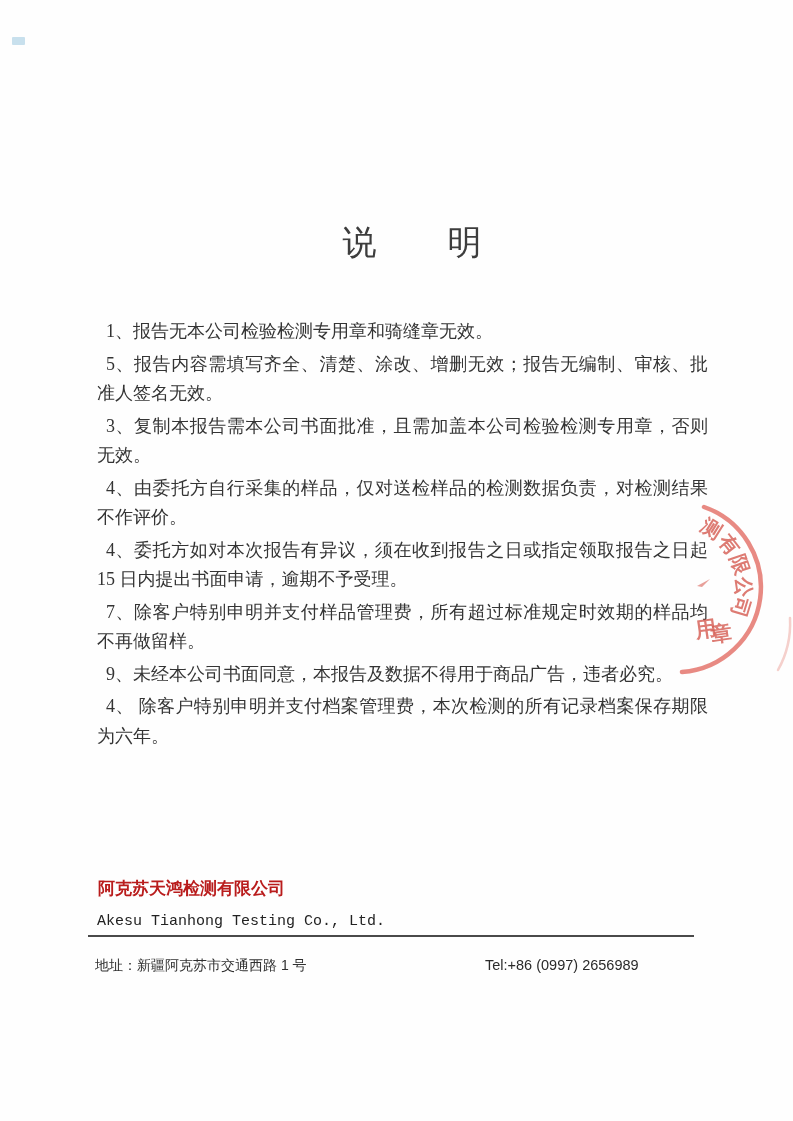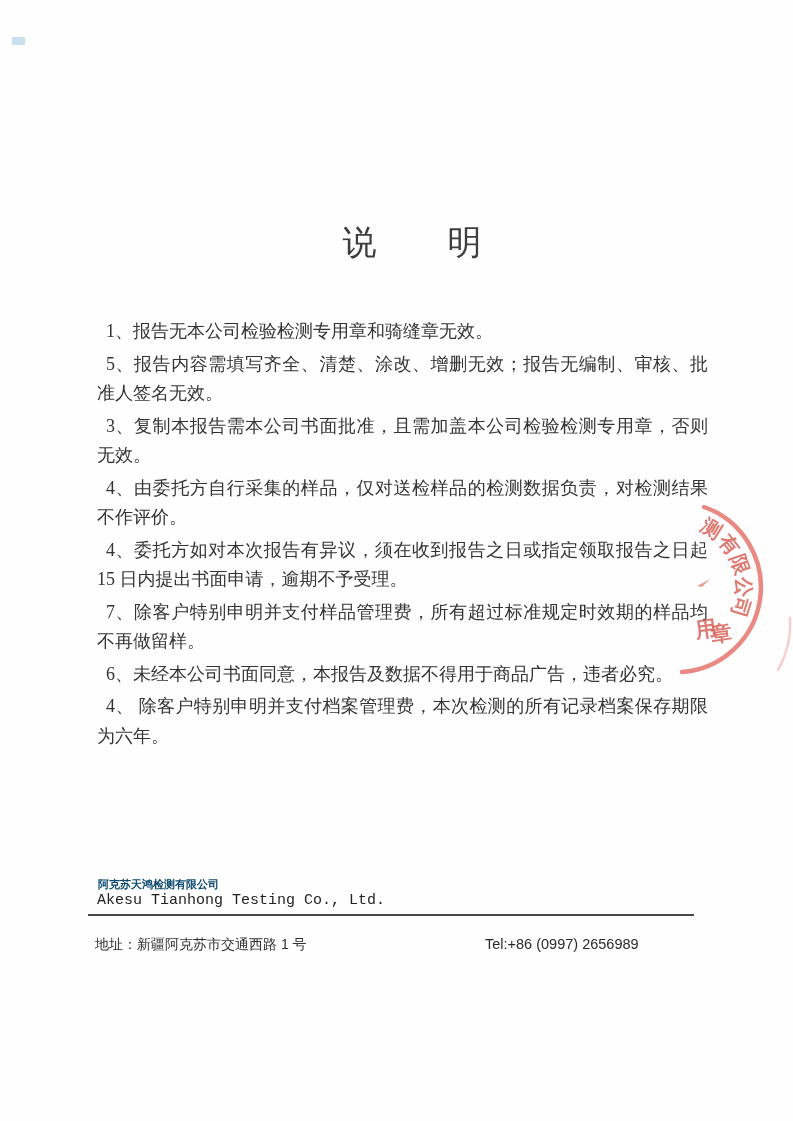--- a/index.html
+++ b/index.html
@@ -41,24 +41,24 @@
   .stamp .rim{stroke:#e4766d;stroke-width:4.5;fill:none;opacity:.85;stroke-linecap:round;}
   .stamp .rim-faint{stroke:#edaaa2;stroke-width:2.5;fill:none;opacity:.55;stroke-linecap:round;}
   .stamp .smudge{fill:#d96057;opacity:.6;}
   .footer{
     position:absolute;left:88px;top:877px;width:620px;
     color:#2b2b2b;
   }
   .co-cn{
     padding-left:10px;
     font-family:"Liberation Sans","DejaVu Sans",sans-serif;
-    font-weight:700;font-size:11px;color:#0c4a6e;
+    font-weight:700;font-size:17px;color:#b91c1c;
   }
   .co-en{
-    padding-left:9px;margin-top:0;
+    padding-left:9px;margin-top:13px;
     font-family:"Liberation Mono","DejaVu Sans Mono",monospace;
     font-size:15px;color:#222222;
   }
   .rule{height:2px;background:#4a4a4a;margin-top:5px;width:606px;}
   .addr-row{
     position:relative;margin-top:20px;padding-left:7px;
     font-family:"Liberation Sans","DejaVu Sans",sans-serif;
     font-size:14px;color:#303030;
   }
   .tel{
@@ -76,21 +76,21 @@
 
   <h1 class="title">说　　明</h1>
 
   <div class="notes">
     <p>1、报告无本公司检验检测专用章和骑缝章无效。</p>
     <p>5、报告内容需填写齐全、清楚、涂改、增删无效；报告无编制、审核、批准人签名无效。</p>
     <p>3、复制本报告需本公司书面批准，且需加盖本公司检验检测专用章，否则无效。</p>
     <p>4、由委托方自行采集的样品，仅对送检样品的检测数据负责，对检测结果不作评价。</p>
     <p>4、委托方如对本次报告有异议，须在收到报告之日或指定领取报告之日起 15 日内提出书面申请，逾期不予受理。</p>
     <p>7、除客户特别申明并支付样品管理费，所有超过标准规定时效期的样品均不再做留样。</p>
-    <p>6、未经本公司书面同意，本报告及数据不得用于商品广告，违者必究。</p>
+    <p>9、未经本公司书面同意，本报告及数据不得用于商品广告，违者必究。</p>
     <p>4、 除客户特别申明并支付档案管理费，本次检测的所有记录档案保存期限为六年。</p>
   </div>
 
   <svg class="stamp" viewBox="595 470 198 215" width="198" height="215">
     <path class="rim" d="M704 507 A85 85 0 0 1 682 672"></path>
     <path class="rim-faint" d="M790 618 C791 637 787 654 778 670"></path>
     <path class="smudge" d="M697 586 L710 579 L702 587 Z"></path>
     <text font-size="20" text-anchor="middle" dominant-baseline="central" transform="translate(711.6 528.5) rotate(32)">测</text>
     <text font-size="20" text-anchor="middle" dominant-baseline="central" transform="translate(729.4 544.5) rotate(52)">有</text>
     <text font-size="20" text-anchor="middle" dominant-baseline="central" transform="translate(740.2 564.5) rotate(71)">限</text>

